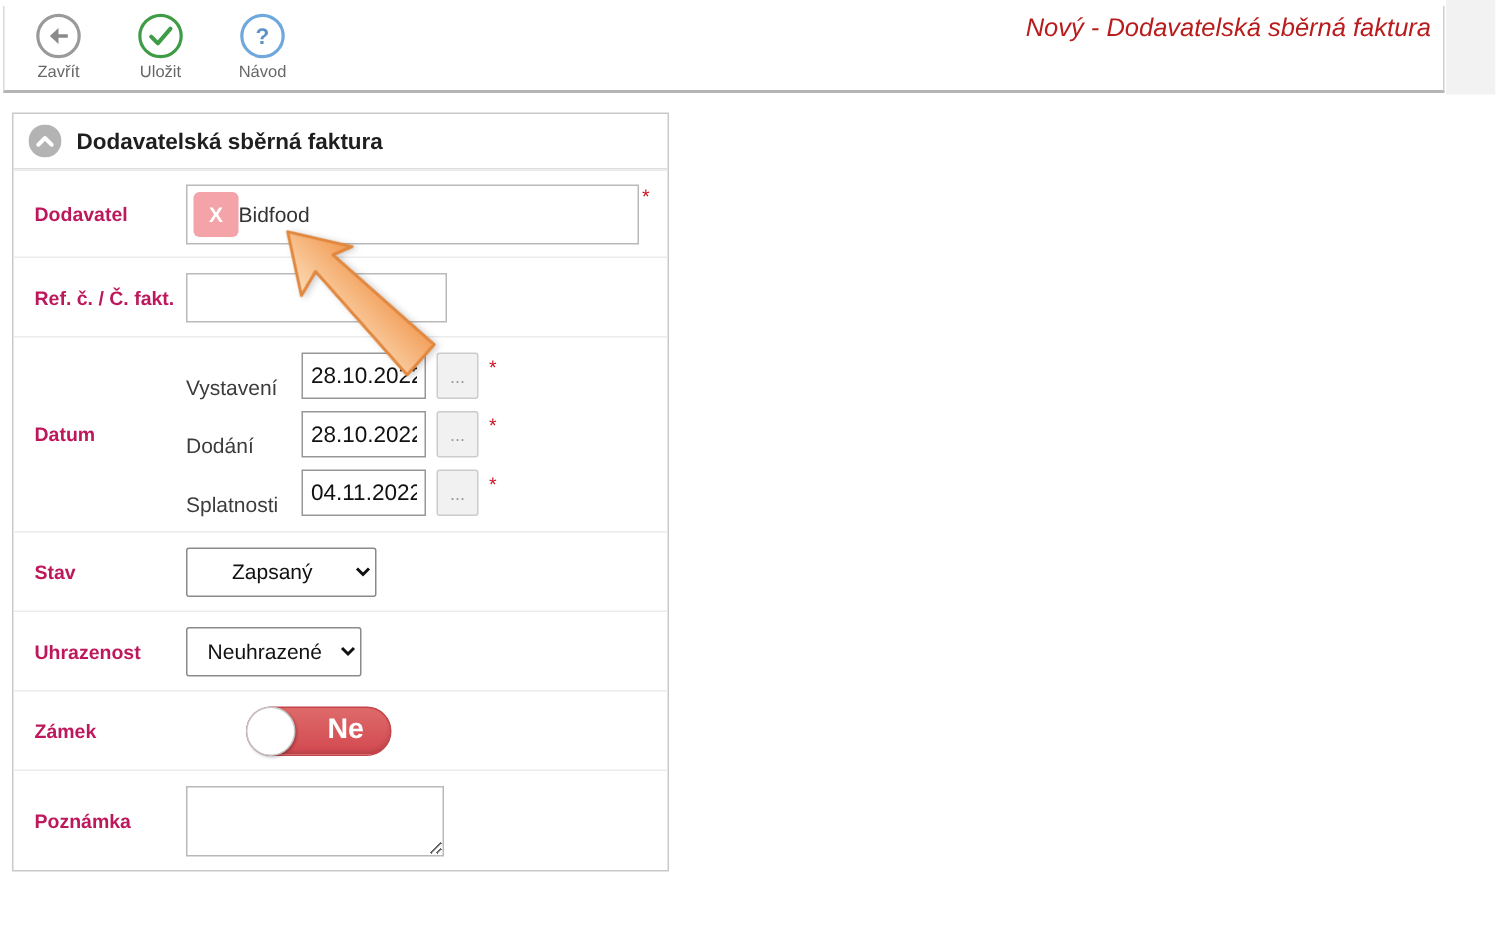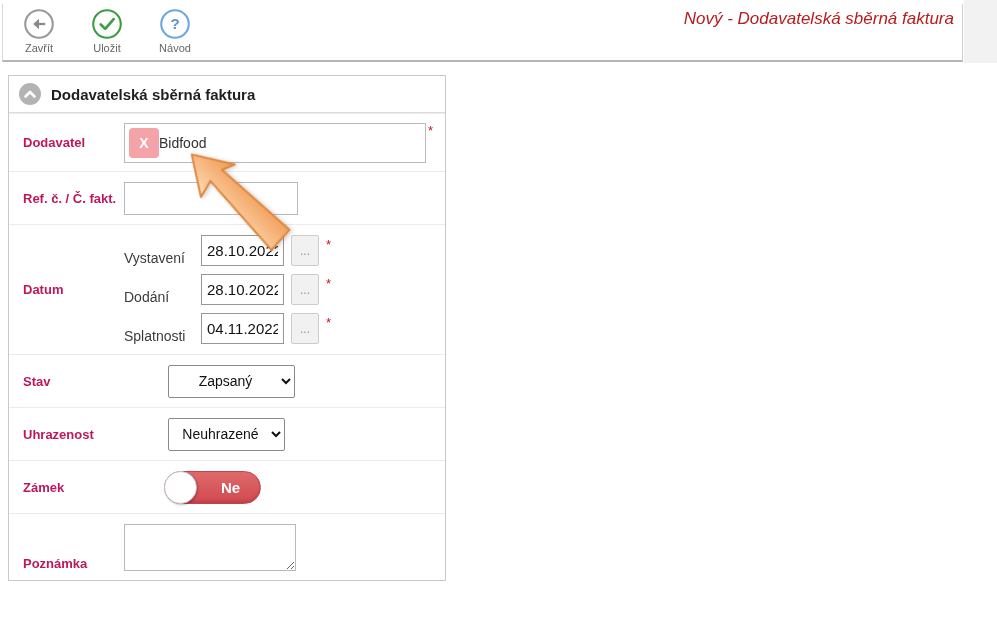--- a/index.html
+++ b/index.html
@@ -41,31 +41,31 @@
   .date-stack { display:flex; flex-direction:column; gap:8px; }
   .date-subrow { display:flex; align-items:flex-end; }
   .date-sublabel { width:77px; font-size:14px; color:#3c3c3c; }
   .date-input { width:83px; height:31px; border:1px solid #979797; font-size:15px; padding:0 5px; color:#111; font-family:"Liberation Sans",sans-serif; }
   .picker-btn { width:28px; height:31px; margin-left:7px; background:#f1f1f1; border:1px solid #ccc; color:#999;
                 font-size:12px; cursor:pointer; border-radius:2px; font-family:"Liberation Sans",sans-serif; }
   .date-subrow .req { margin-left:7px; align-self:flex-start; margin-top:3px; }
 
   
   .select { height:33px; border:1px solid #8a8a8a; border-radius:2px; background:#fff; font-size:14px; color:#111;
-            text-align:center; text-align-last:center; font-family:"Liberation Sans",sans-serif;margin-left:44px; }
+            text-align:center; text-align-last:center; font-family:"Liberation Sans",sans-serif; }
   .select-stav { width:127px; }
   .select-uhr { width:117px; }
 
   
   .toggle { position:relative; width:97px; height:33px; border-radius:17px; cursor:pointer;
             background:linear-gradient(#de6a6a,#d24950); border:1px solid #c4444a; box-shadow:inset 0 -2px 3px rgba(0,0,0,.12); }
   .toggle-knob { position:absolute; left:-1px; top:-1px; width:33px; height:33px; border-radius:50%;
                  background:#fff; border:1px solid #c6c6c6; box-shadow:1px 1px 2px rgba(0,0,0,.25); }
   .toggle-text { position:absolute; left:36px; right:0; top:0; bottom:0; display:flex; align-items:center; justify-content:center;
-                 color:#fff; font-weight:bold; font-size:15px; }
+                 color:#fff; font-weight:bold; font-size:19px; }
 
   
   .note-area { width:172px; height:47px; border:1px solid #b9b9b9; resize:both; font-family:"Liberation Sans",sans-serif; font-size:13px; }
 
   
   .panel-footer { border-top:1px solid #ddd; padding:4px 10px 5px; text-align:right; }
   .more-link { font-size:13px; color:#1b74a9; text-decoration:underline; cursor:pointer; }
 
   
   .cursor-arrow { position:absolute; left:207px; top:132px; width:60px; height:130px;
@@ -176,21 +176,21 @@
   </div>
 
   <div class="row" style="height:53px;gap:40px;">
     <span class="row-label">Zámek</span>
     <div class="toggle">
       <span class="toggle-text">Ne</span>
       <span class="toggle-knob"></span>
     </div>
   </div>
 
-  <div class="row" style="height:67px;align-items:flex-end;">
+  <div class="row" style="height:67px;">
     <span class="row-label">Poznámka</span>
     <textarea class="note-area" style=""></textarea>
   </div>
 
 </div>
 
 <div class="cursor-arrow">
   <svg viewBox="0 0 60 130" width="60" height="130">
     <defs>
       <linearGradient id="agrad" x1="0" y1="0" x2="1" y2="0">

